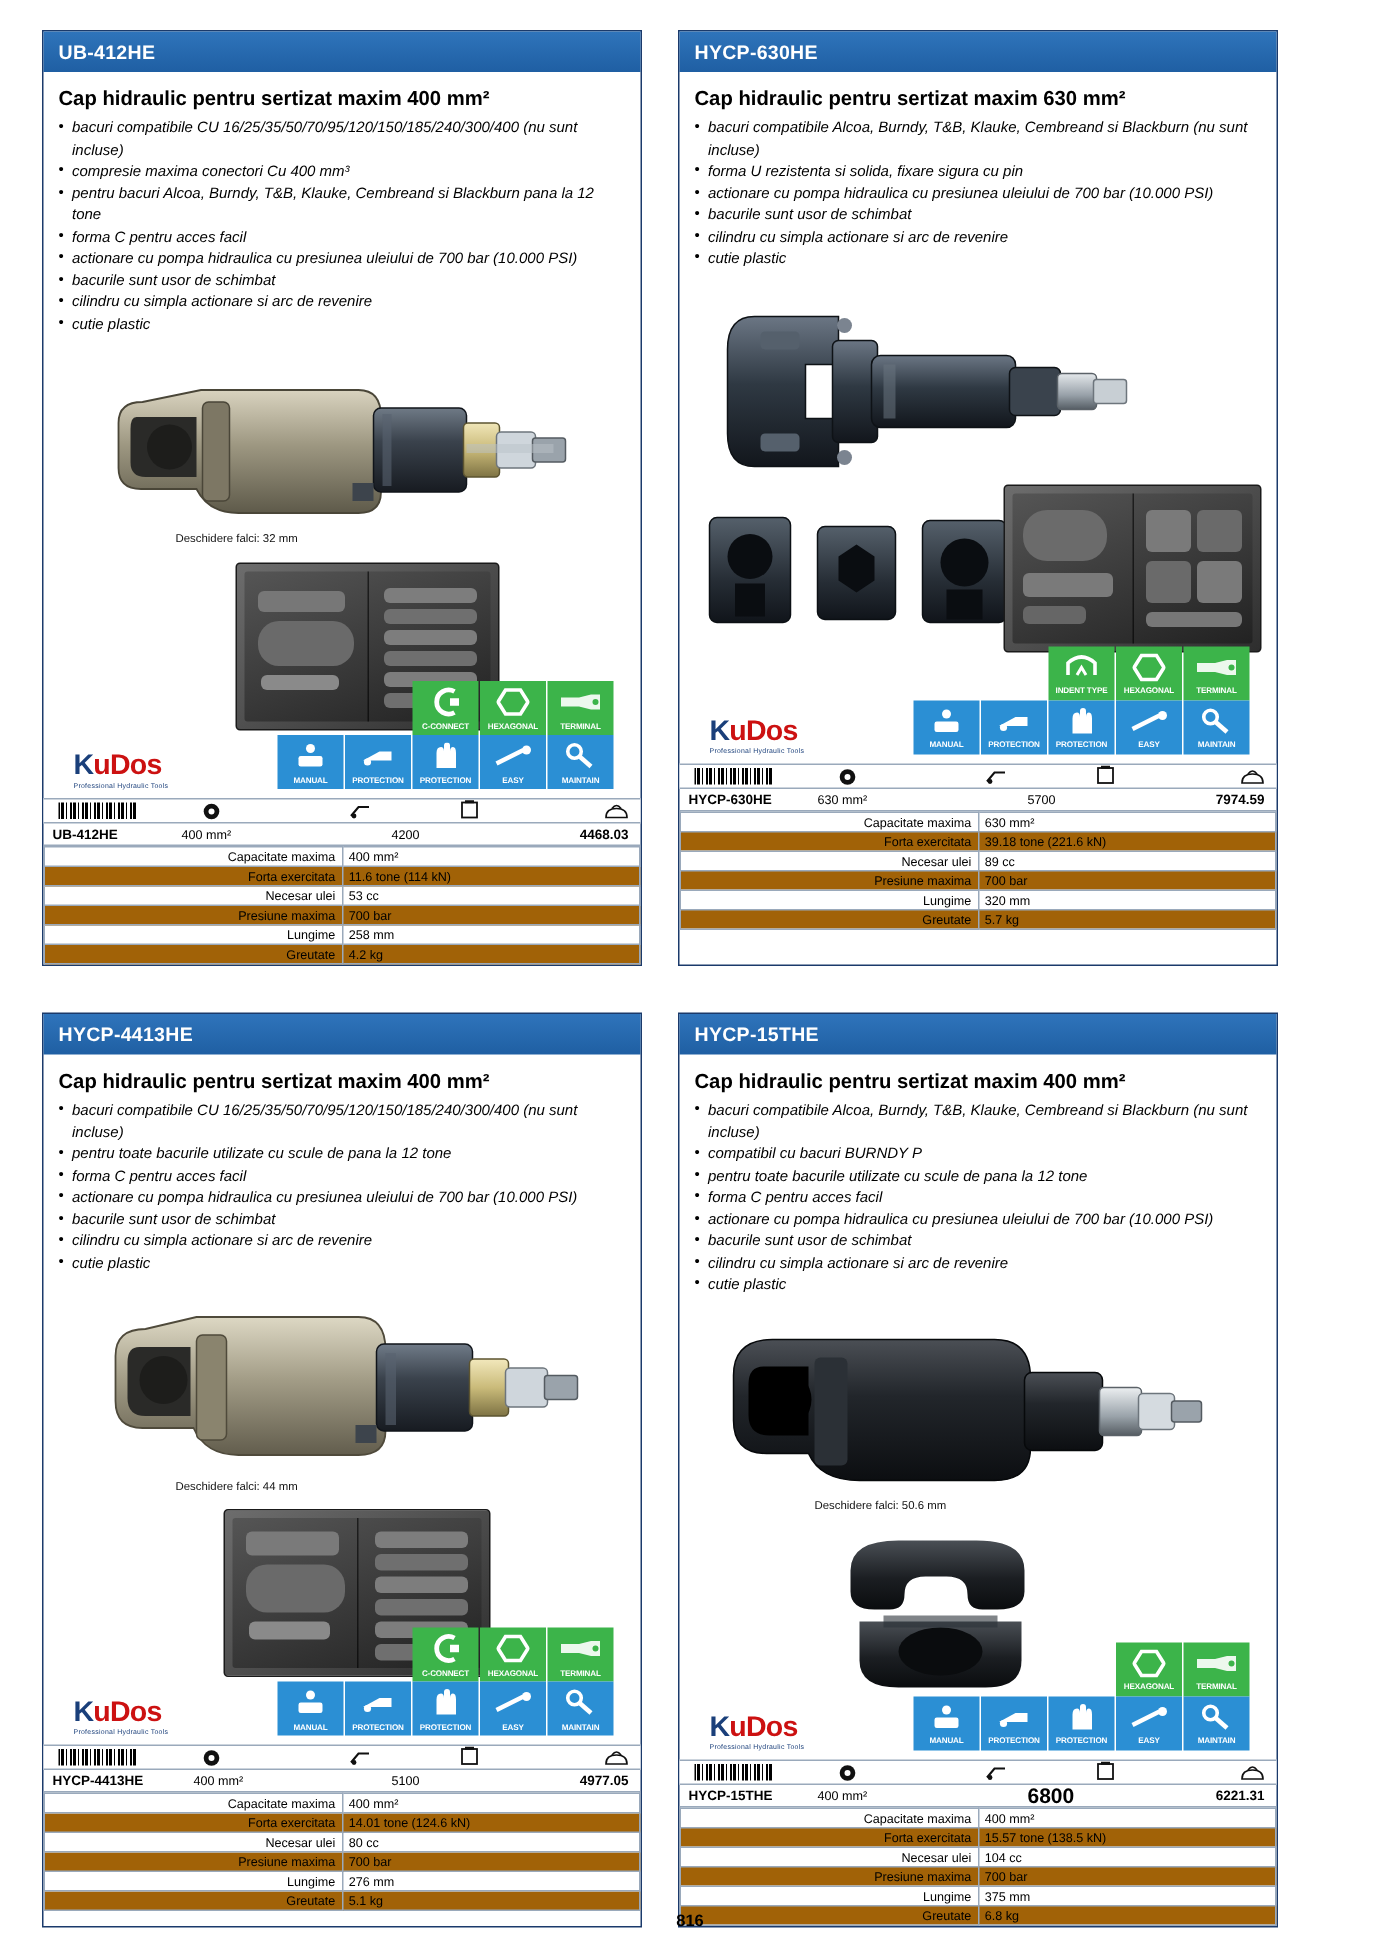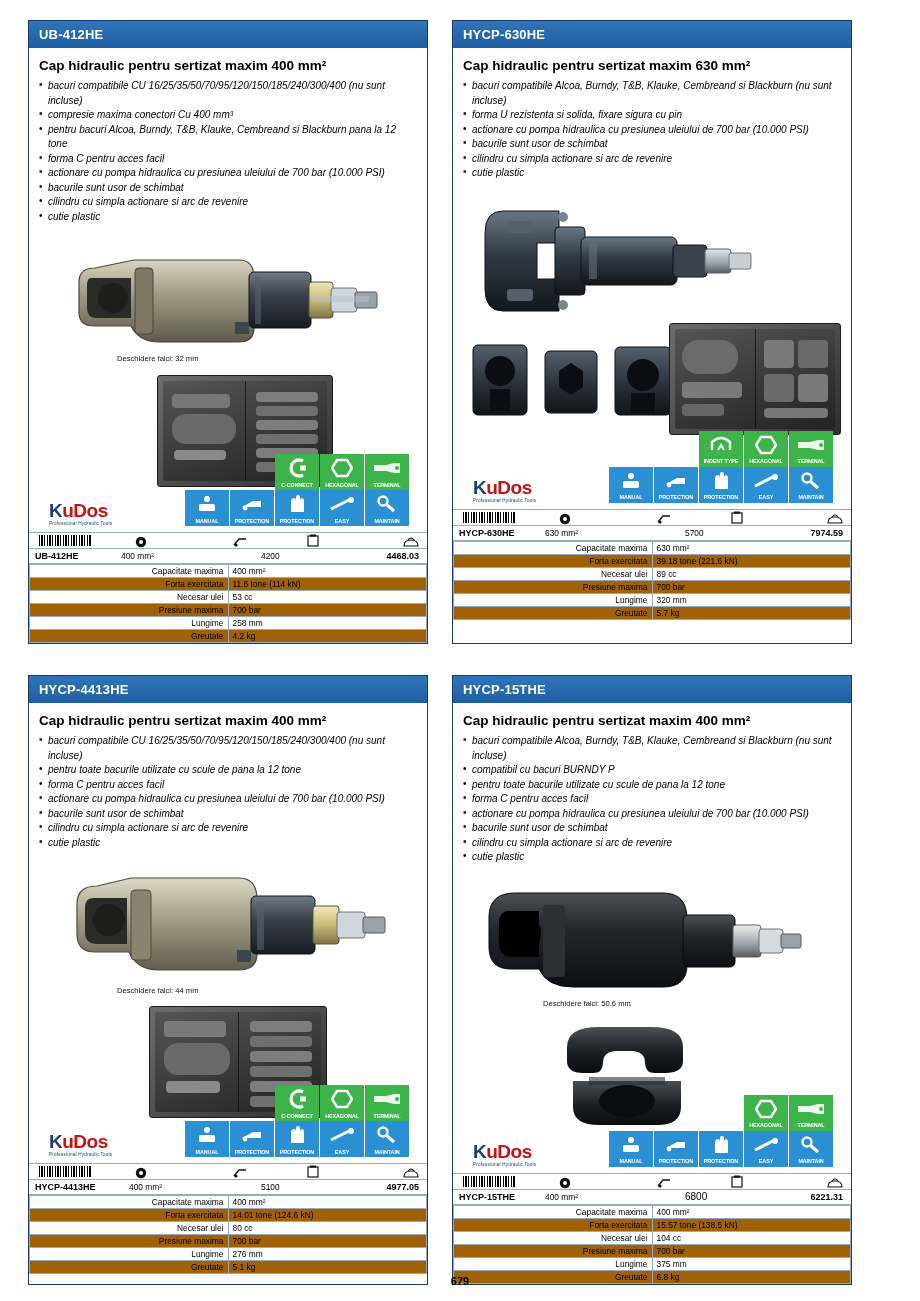--- a/index.html
+++ b/index.html
@@ -1030,21 +1030,21 @@
                 <path d="M3 10 Q3 4 10 4 Q17 4 17 10 Z" fill="none" stroke="#111" stroke-width="1.1"></path>
                 <path d="M7 4 Q10 0 13 4" fill="none" stroke="#111" stroke-width="1.1"></path>
               </svg>
           </div>
         </div>
       </div>
       <div style="display:flex;align-items:center;height:15px;font-size:9px;font-weight:bold;border-bottom:1px solid #9aa9bb;">
         <div style="width:92px;padding-left:6px;">HYCP-15THE</div>
         <div style="width:70px;font-weight:normal;font-size:8.4px;">400 mm²</div>
         <div style="width:70px;font-weight:normal;font-size:8.4px;"></div>
-        <div style="width:78px;font-weight:normal;font-size:10px;">6800</div>
+        <div style="width:78px;font-weight:bold;font-size:14px;">6800</div>
         <div style="flex:1;text-align:right;padding-right:8px;">6221.31</div>
       </div>
 
       <table class="table-spec">
         <tbody>
             <tr>
               <td class="lbl">Capacitate maxima</td>
               <td>400 mm²</td>
             </tr>
         <tr class="alt">
@@ -1066,14 +1066,14 @@
         <tr class="alt">
               <td class="lbl">Greutate</td>
               <td>6.8 kg</td>
             </tr>
       </tbody>
         </table>
     </div>
 
   </div>
 
-  <div class="pagenum">679</div>
+  <div class="pagenum">816</div>
 </div>
 
 </body></html>

